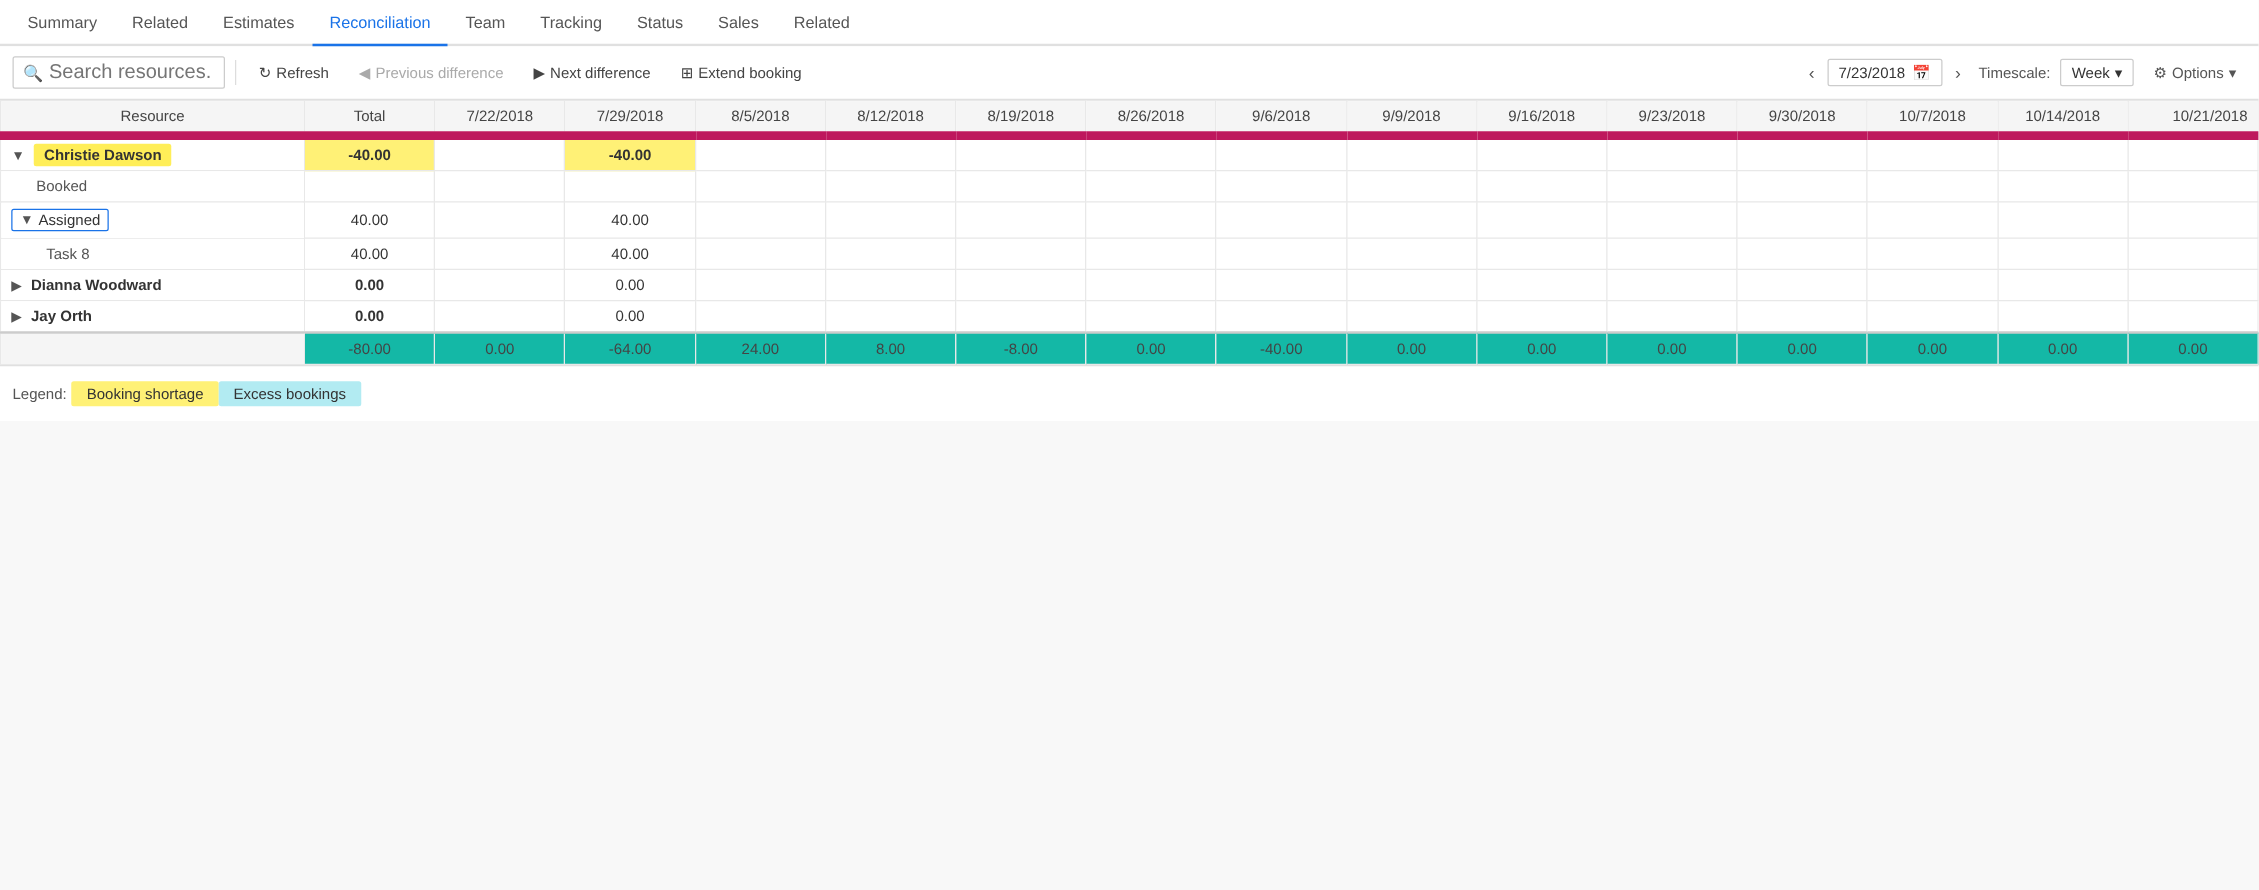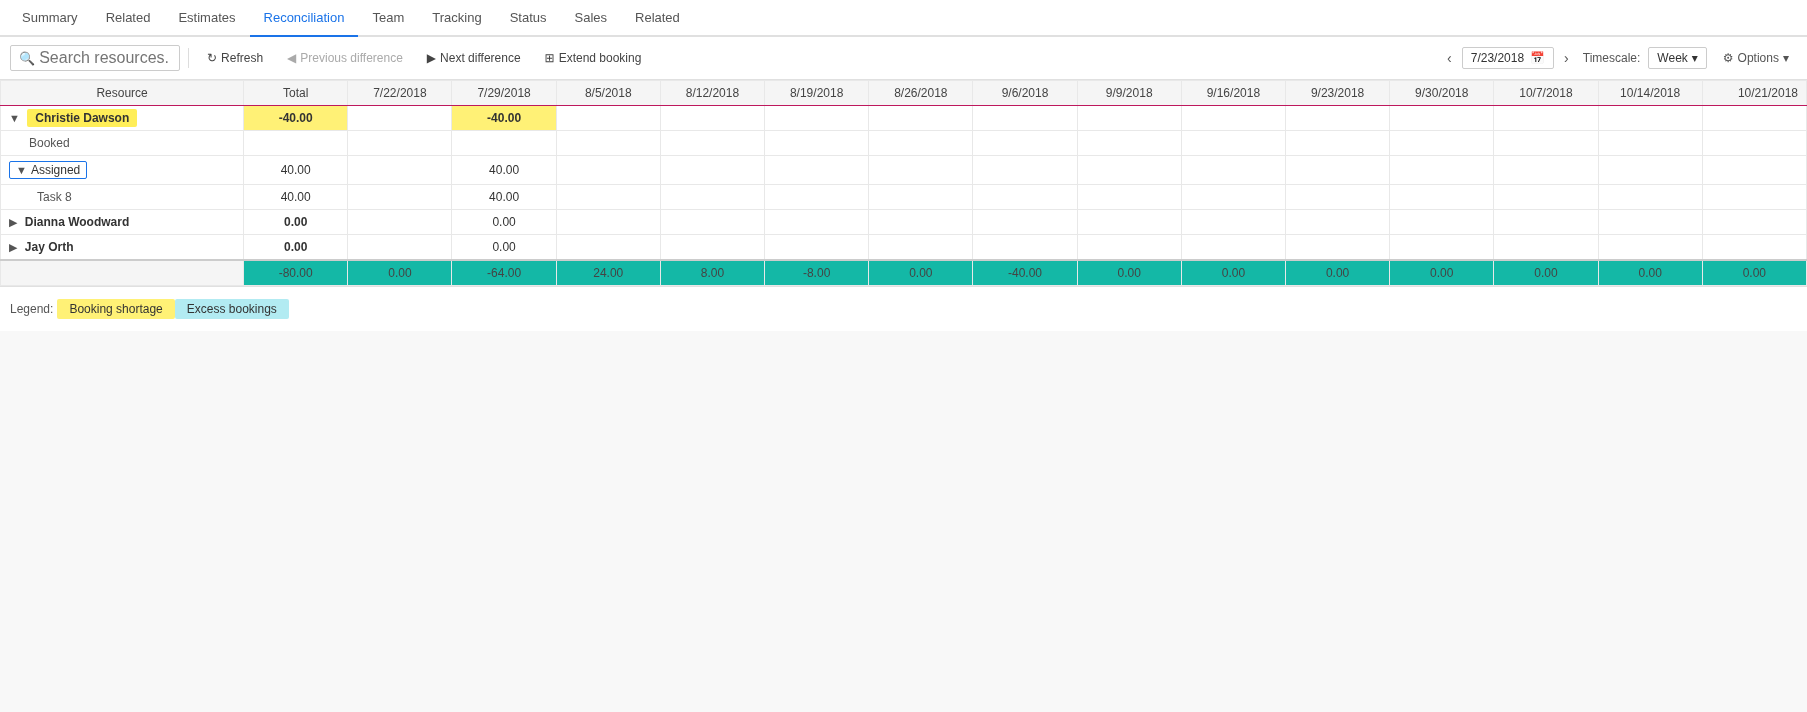--- a/index.html
+++ b/index.html
@@ -22,21 +22,21 @@
     .date-box { display: flex; align-items: center; border: 1px solid #ccc; border-radius: 2px; padding: 3px 8px; background: #fff; font-size: 12px; gap: 6px; }
     .nav-btn { background: transparent; border: none; cursor: pointer; color: #555; font-size: 14px; padding: 2px 6px; }
     .timescale-label { font-size: 12px; color: #555; }
     .timescale-select { display: flex; align-items: center; border: 1px solid #ccc; border-radius: 2px; padding: 3px 8px; background: #fff; font-size: 12px; cursor: pointer; gap: 4px; }
     .options-btn { display: flex; align-items: center; gap: 4px; font-size: 12px; cursor: pointer; padding: 3px 8px; background: transparent; border: none; color: #555; }
 
     
     .grid-container { overflow: auto; background: #fff; }
     .grid-table { border-collapse: collapse; min-width: 100%; table-layout: fixed; }
     .grid-table th, .grid-table td { border: 1px solid #e8e8e8; padding: 5px 8px; font-size: 12px; white-space: nowrap; vertical-align: middle; }
-    .grid-table th { background: #f5f5f5; font-weight: 500; color: #444; height: 24px; border-bottom: 1px solid #be185d; }
+    .grid-table th { background: #f5f5f5; font-weight: 500; color: #444; height: 24px; border-bottom: 7px solid #be185d; }
     .col-resource { width: 210px; min-width: 210px; position: sticky; left: 0; background: #fff; z-index: 2; }
     .col-total { width: 90px; min-width: 90px; }
     .col-date { width: 90px; min-width: 90px; }
     .cell-negative-yellow { background: #fff176; font-weight: 700; text-align: center; }
     .cell-positive-cyan { background: #b2ebf2; font-weight: 700; text-align: center; }
     .row-total td { background: #14b8a6; font-weight: 400; text-align: center; color: #444; border-top: 2px solid #ccc; }
     .row-total td:first-child { text-align: left; }
     .chevron { display: inline-block; margin-right: 4px; font-size: 11px; color: #555; }
     .resource-name-highlight { background: #ffee58; padding: 2px 8px; border-radius: 2px; font-weight: 700; }
     .total-num { font-weight: 700; }

